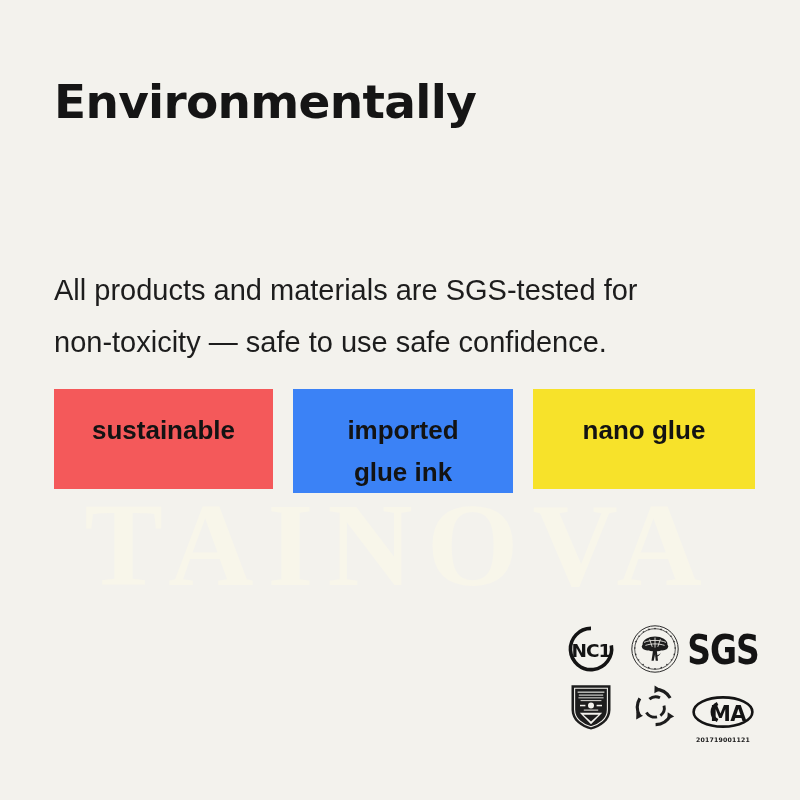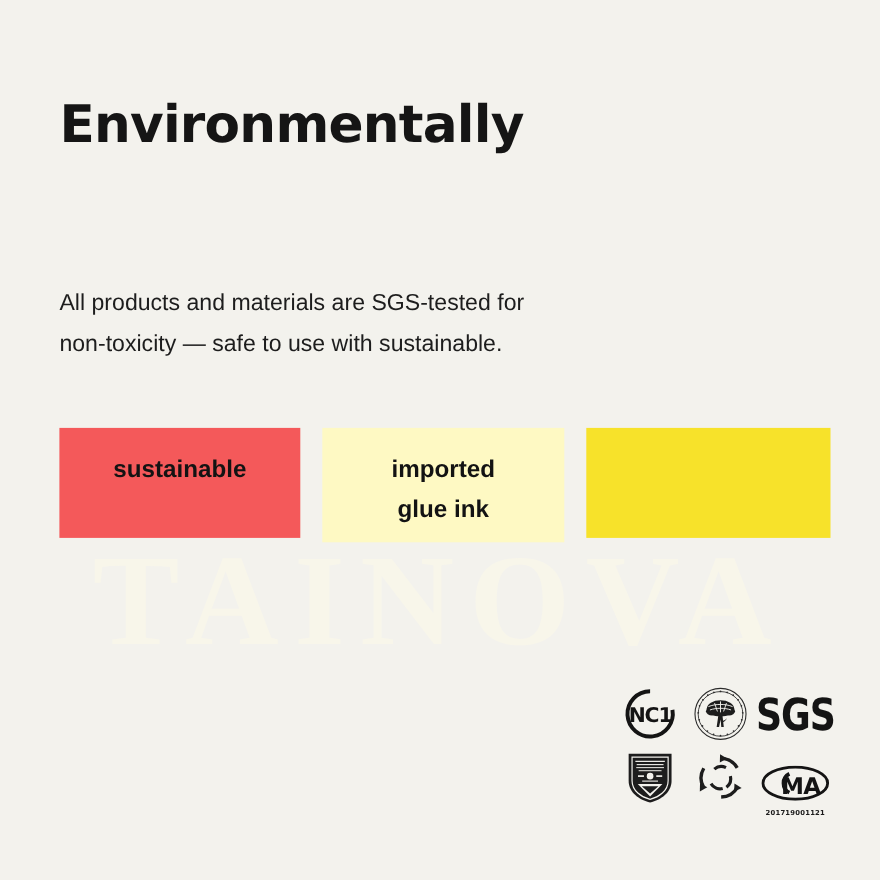--- a/index.html
+++ b/index.html
@@ -37,40 +37,40 @@
     color: #f8f6ea;
     user-select: none;
     white-space: nowrap;
     z-index: 0;
   }
 
   
   .headline {
     position: absolute;
     left: 54px;
-    top: 52px;
+    top: 40px;
     width: 620px;
     font-family: "DejaVu Sans", sans-serif;
     font-weight: bold;
     font-size: 47px;
     line-height: 1.33;
     letter-spacing: -0.7px;
     color: #151515;
     z-index: 2;
   }
   .headline .ln { display: block; }
 
   
   .subcopy {
     position: absolute;
     left: 54px;
     top: 236px;
     width: 600px;
     font-family: "Liberation Sans", sans-serif;
-    font-size: 21px;
+    font-size: 29px;
     line-height: 1.78;
     color: #1d1d1d;
     z-index: 2;
   }
   .subcopy .ln { display: block; }
 
   
   .chips {
     position: absolute;
     left: 54px;
@@ -80,21 +80,21 @@
     align-items: flex-start;
     gap: 20px;
     z-index: 2;
   }
   .chip {
     box-sizing: border-box;
     padding: 20px 12px 22px;
     text-align: center;
     font-family: "Liberation Sans", sans-serif;
     font-weight: bold;
-    font-size: 22px;
+    font-size: 26px;
     line-height: 1.62;
     color: #131313;
     white-space: nowrap;
   }
   .chip .ln { display: block; }
   .chip-0 { width: 219px; height: 100px; }
   .chip-1 { width: 220px; height: 104px; }
   .chip-2 { width: 222px; height: 100px; }
 
   
@@ -138,35 +138,36 @@
 <div class="canvas">
 
   <div class="watermark">TAINOVA</div>
 
   <h1 class="headline">
     <span class="ln">Environmentally</span>
   </h1>
 
   <p class="subcopy">
     <span class="ln">All products and materials are SGS-tested for</span>
-    <span class="ln">non-toxicity — safe to use with sustainable.</span>
+    <span class="ln">non-toxicity — safe to use safe confidence.</span>
   </p>
 
   <div class="chips">
 
     <div class="chip chip-0" style="background:#f4595a">
       <span class="ln">sustainable</span>
     </div>
 
-    <div class="chip chip-1" style="background:#fef9c3">
+    <div class="chip chip-1" style="background:#3b82f6">
       <span class="ln">imported</span>
       <span class="ln">glue ink</span>
     </div>
 
     <div class="chip chip-2" style="background:#f7e22a">
+      <span class="ln">nano glue</span>
     </div>
 
   </div>
 
   <div class="certs">
 
     <span class="cert">
       <svg width="48" height="48" viewBox="0 0 48 48">
         <path d="M24 3.4a20.6 20.6 0 1 0 20.3 17" fill="none" stroke="#141414" stroke-width="3.6"></path>
         <text x="24" y="31.5" text-anchor="middle" font-family="DejaVu Sans, sans-serif" font-size="18.5" font-weight="bold" fill="#141414" letter-spacing="-1">NC1</text>

